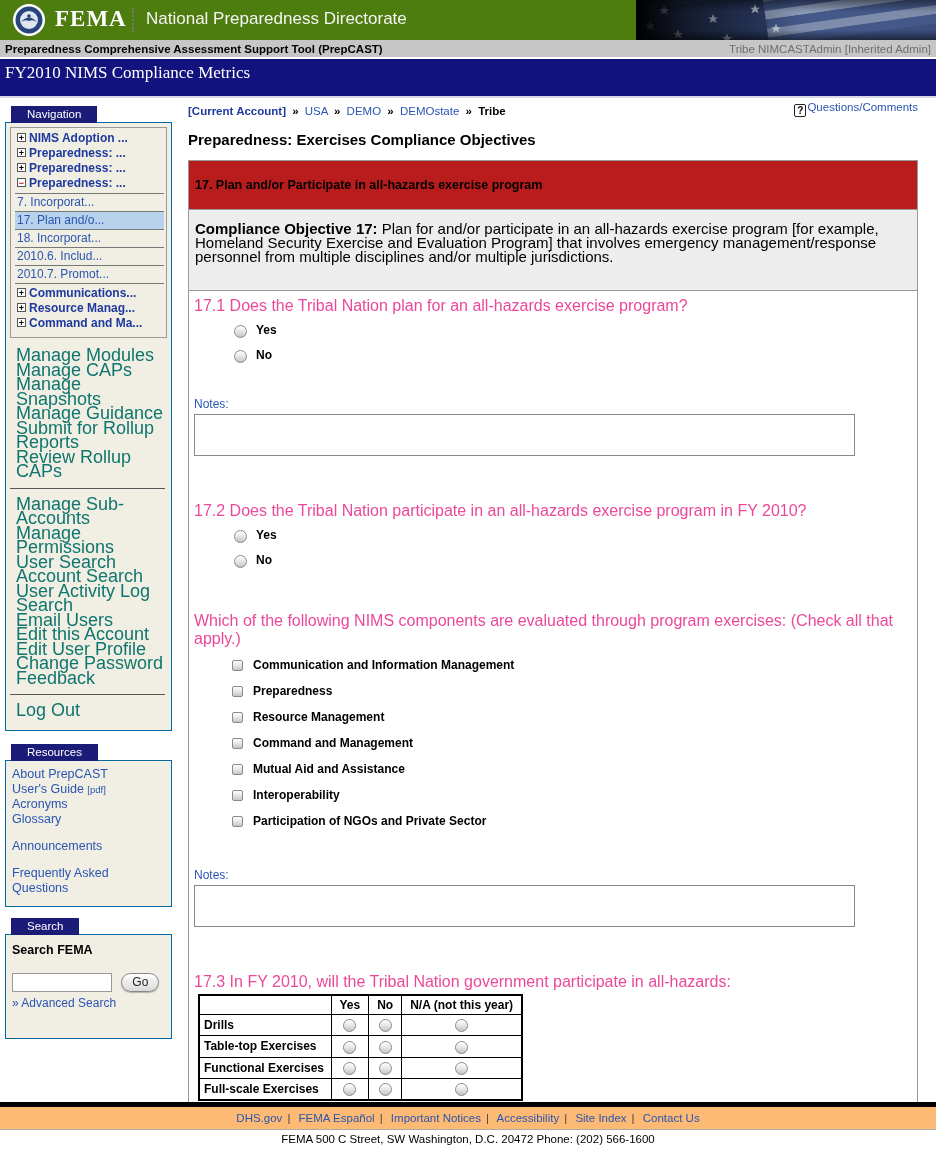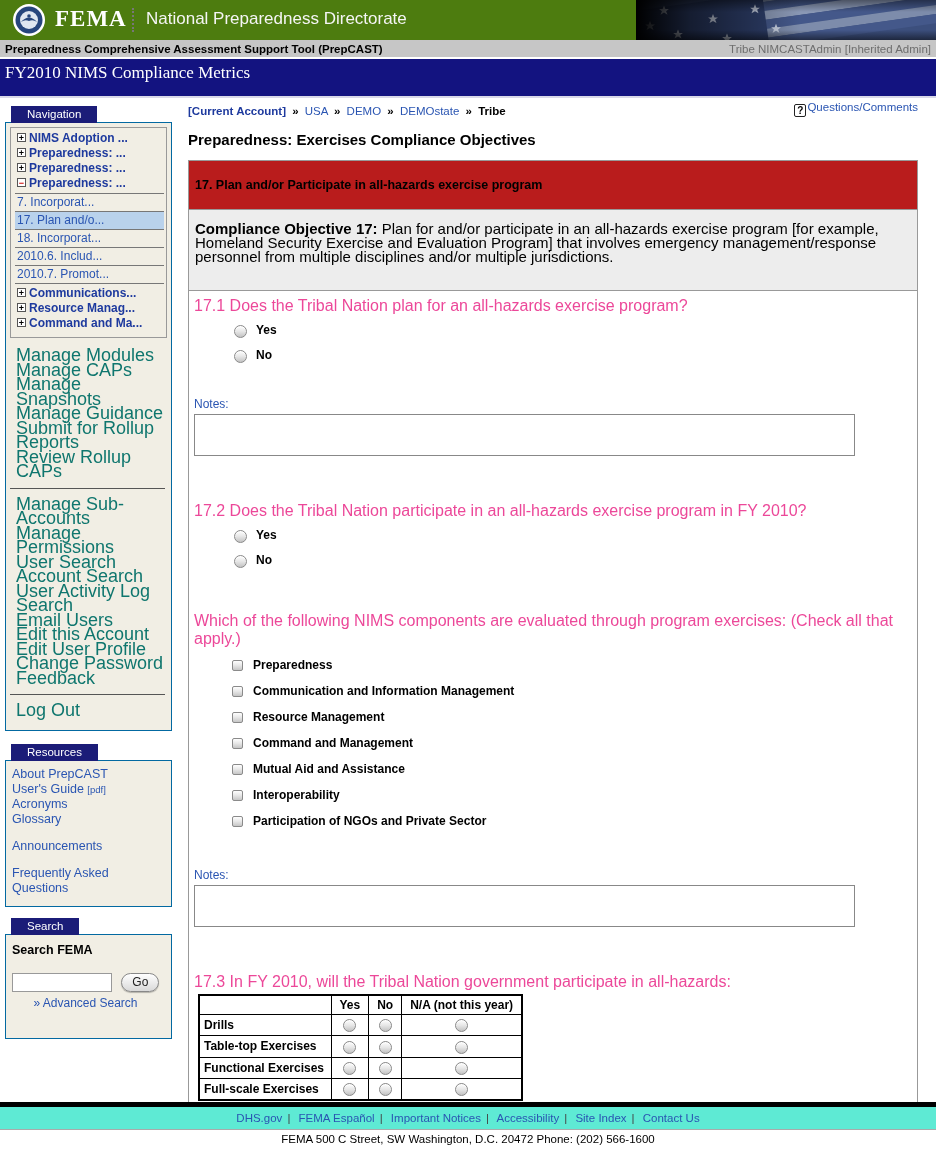--- a/index.html
+++ b/index.html
@@ -54,21 +54,21 @@
   .resbox { padding:6px 4px 10px 6px; }
   .resbox a { display:block; color:#2a55b2; font-size:12.5px; line-height:15px; }
   .res-gap { height:12px; }
   .pdf-small { font-size:9.5px; }
   .searchbox { padding:8px 6px 28px 6px; }
   .search-label { font-weight:bold; font-size:12.5px; color:#000; display:block; margin-bottom:16px; }
   .search-row { white-space:nowrap; }
   .search-input { width:100px; height:19px; border:1px solid #999; background:#fff; font-size:12px; padding:1px 3px; vertical-align:middle; }
   .go-btn { display:inline-block; margin-left:6px; padding:1px 10px 2px 10px; border:1px solid #888; border-radius:10px;
     background:linear-gradient(#fff,#d9d9d9); font-size:12px; color:#222; vertical-align:middle; box-shadow:0 1px 1px rgba(0,0,0,.25); }
-  .adv-link { display:block; text-align:center; margin-top:4px; color:#2a55b2; font-size:12px; padding-right:6px; }
+  .adv-link { display:block; text-align:left; margin-top:4px; color:#2a55b2; font-size:12px; padding-right:6px; }
 
   
   .crumb-row { position:relative; font-size:11.5px; margin-bottom:14px; }
   .crumb-row .crumb-current-account { color:#1e3a9e; font-weight:bold; }
   .crumb-row a.crumb-link { color:#2a55b2; }
   .crumb-sep { color:#000; font-weight:bold; padding:0 3px; }
   .crumb-current { font-weight:bold; color:#000; }
   .help-link { position:absolute; right:0; top:-4px; color:#2a55b2; font-size:11.5px; }
   .help-icon { display:inline-block; width:12px; height:13px; border:1px solid #222; border-radius:2px;
     background:#fff; color:#000; font-size:10px; font-weight:bold; text-align:center; line-height:12px; vertical-align:-3px; margin-right:1px; }
@@ -100,21 +100,21 @@
   .qtable { border-collapse:collapse; margin:3px 0 0 4px; border:2px solid #000; }
   .qtable th, .qtable td { border:1px solid #000; font-size:12px; color:#000; }
   .qtable th { font-weight:bold; padding:2px 8px; text-align:center; height:19px; }
   .qtable td.rowlabel { font-weight:bold; text-align:left; padding:3px 6px 3px 4px; width:132px; }
   .qtable td.cell { text-align:center; padding:3px 8px; }
   .qtable td.cell-na { text-align:center; padding:3px 8px; min-width:110px; }
 
   
   .footer { position:absolute; left:0; right:0; bottom:0; }
   .footbar { height:5px; background:#000; }
-  .footlinks { background:#5eead4; text-align:center; font-size:11.5px; padding:5px 0 5px 0; border-bottom:1px solid #aaa; }
+  .footlinks { background:#fdba74; text-align:center; font-size:11.5px; padding:5px 0 5px 0; border-bottom:1px solid #aaa; }
   .footlinks a { color:#2a55b2; }
   .footlinks .pipe { color:#444; padding:0 5px; }
   .footaddr { background:#fff; text-align:center; font-size:11.5px; color:#000; padding:3px 0 4px 0; }
 </style>
 </head>
 <body>
 
 <div class="masthead">
   <div class="flag-wrap">
     <svg width="300" height="40" xmlns="http://www.w3.org/2000/svg">
@@ -274,22 +274,22 @@
         <div class="qtext">17.2 Does the Tribal Nation participate in an all-hazards exercise program in FY 2010?</div>
         <div class="opt-row">
           <span class="radio"></span><span class="opt-label">Yes</span>
         </div>
         <div class="opt-row">
           <span class="radio"></span><span class="opt-label">No</span>
         </div>
         <div class="gap-42"></div>
 
         <div class="qtext">Which of the following NIMS components are evaluated through program exercises: (Check all that apply.)</div>
+        <div class="chk-row"><span class="checkbox"></span><span class="opt-label">Communication and Information Management</span></div>
         <div class="chk-row"><span class="checkbox"></span><span class="opt-label">Preparedness</span></div>
-        <div class="chk-row"><span class="checkbox"></span><span class="opt-label">Communication and Information Management</span></div>
         <div class="chk-row"><span class="checkbox"></span><span class="opt-label">Resource Management</span></div>
         <div class="chk-row"><span class="checkbox"></span><span class="opt-label">Command and Management</span></div>
         <div class="chk-row"><span class="checkbox"></span><span class="opt-label">Mutual Aid and Assistance</span></div>
         <div class="chk-row"><span class="checkbox"></span><span class="opt-label">Interoperability</span></div>
         <div class="chk-row"><span class="checkbox"></span><span class="opt-label">Participation of NGOs and Private Sector</span></div>
         <div class="gap-38"></div>
         <label class="notes-label">Notes:</label>
         <textarea class="notes-area" style=""></textarea>
         <div class="gap-46"></div>
 

